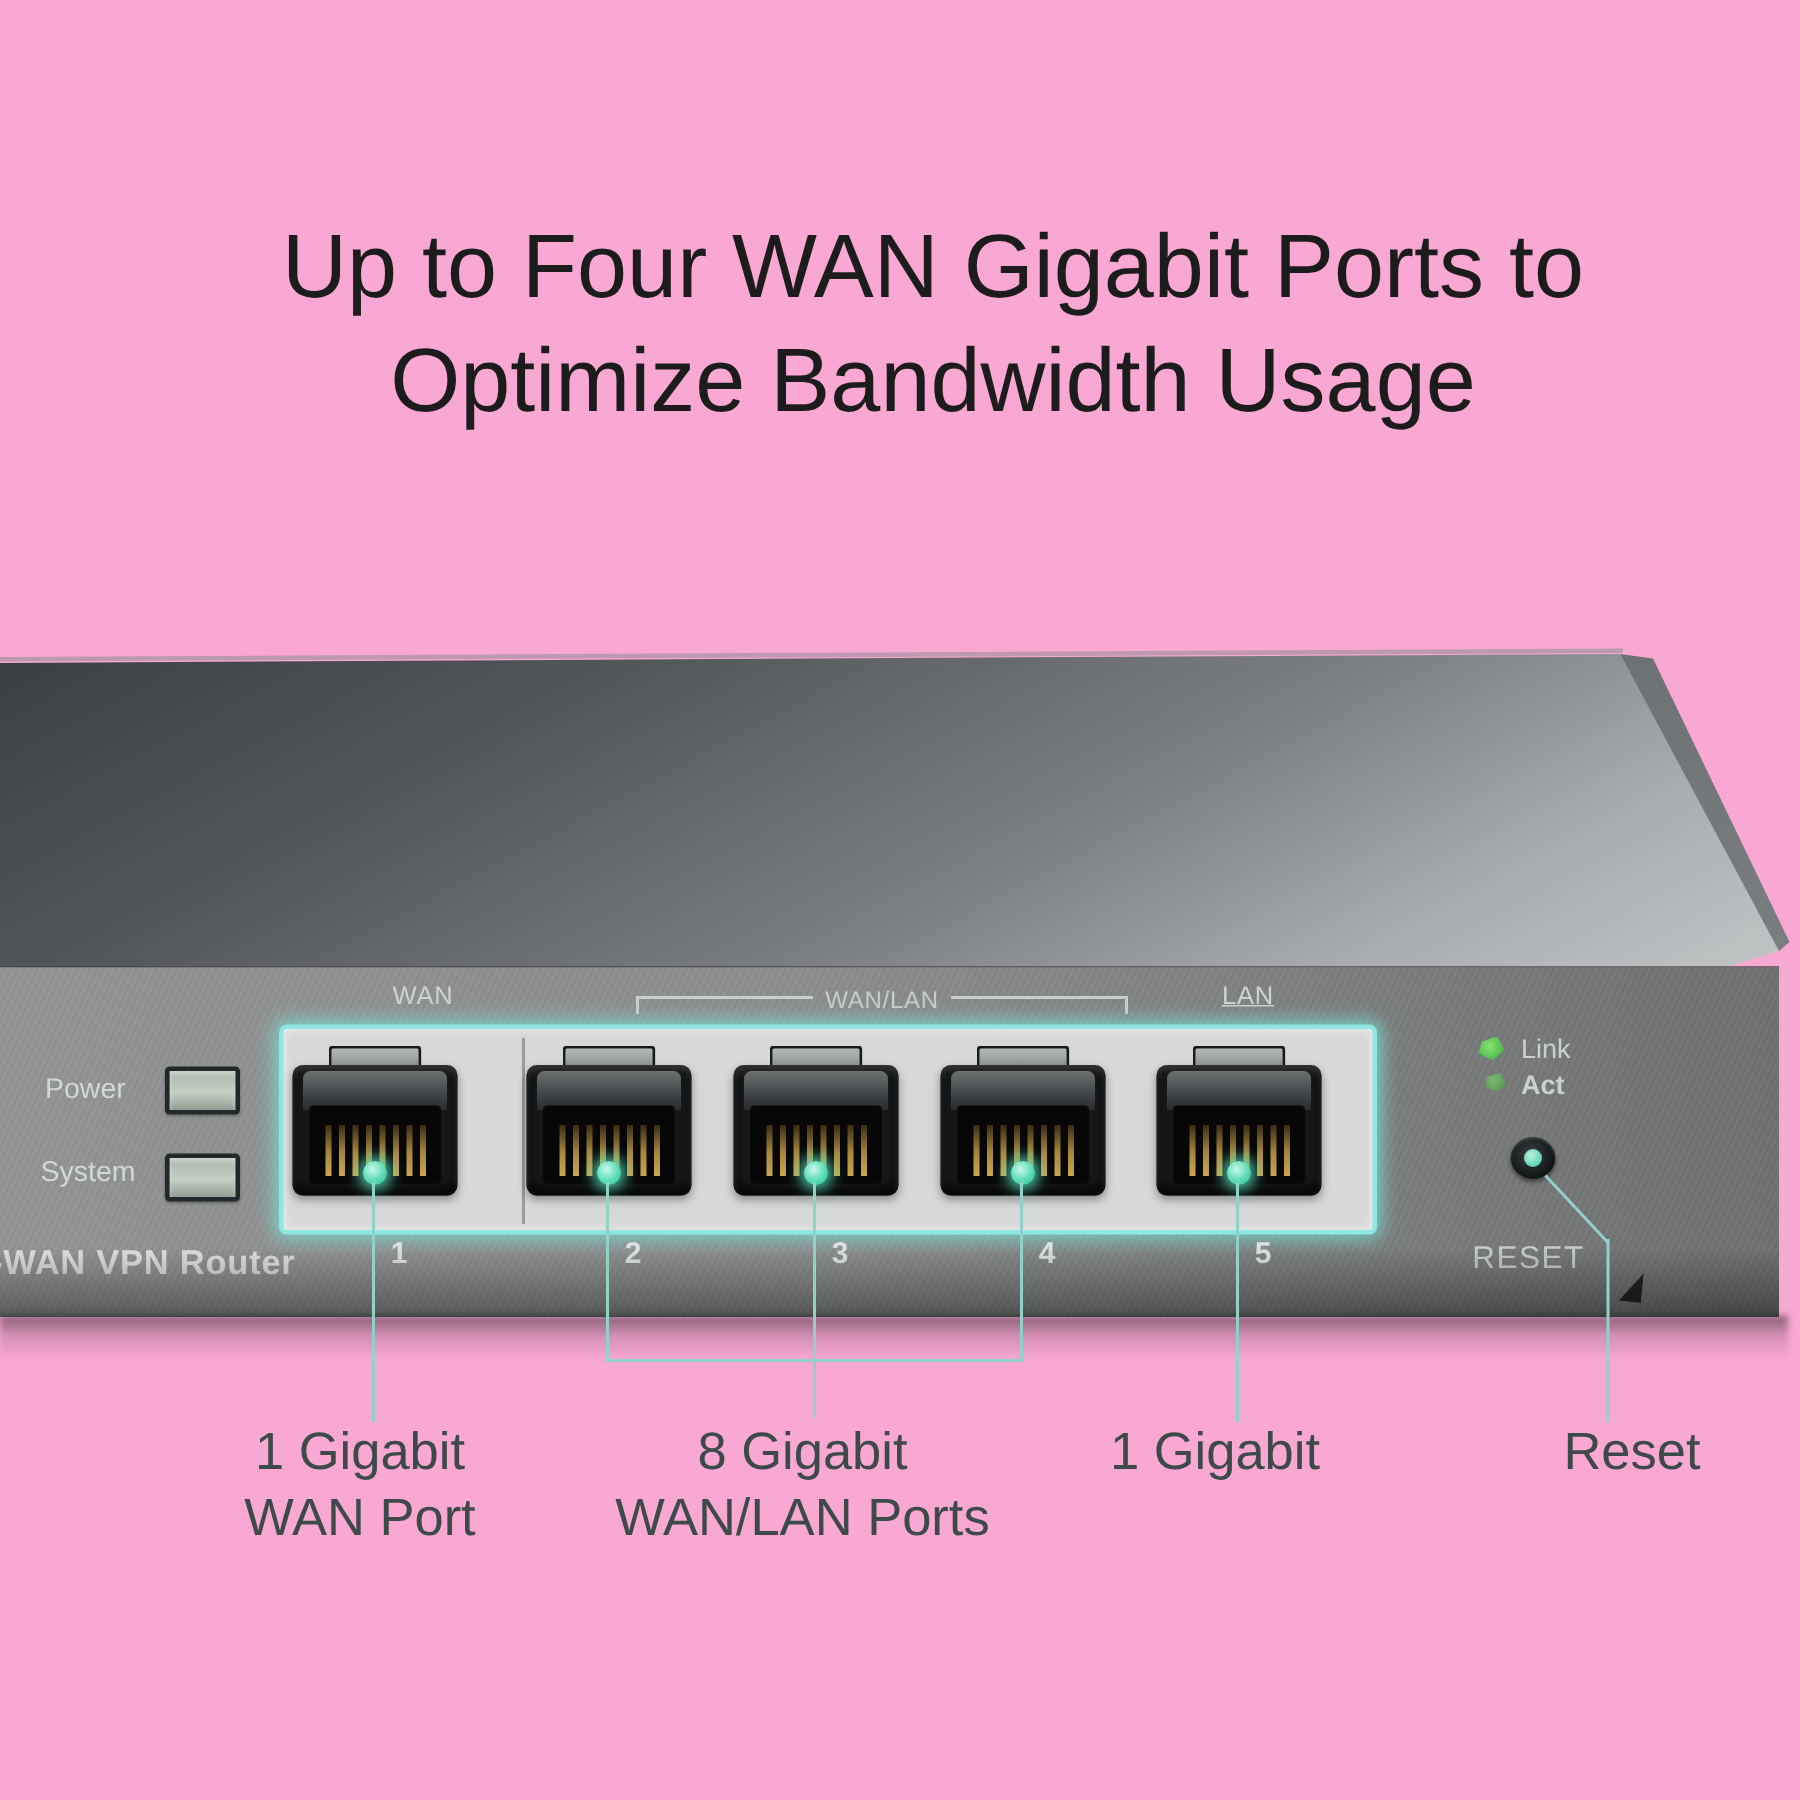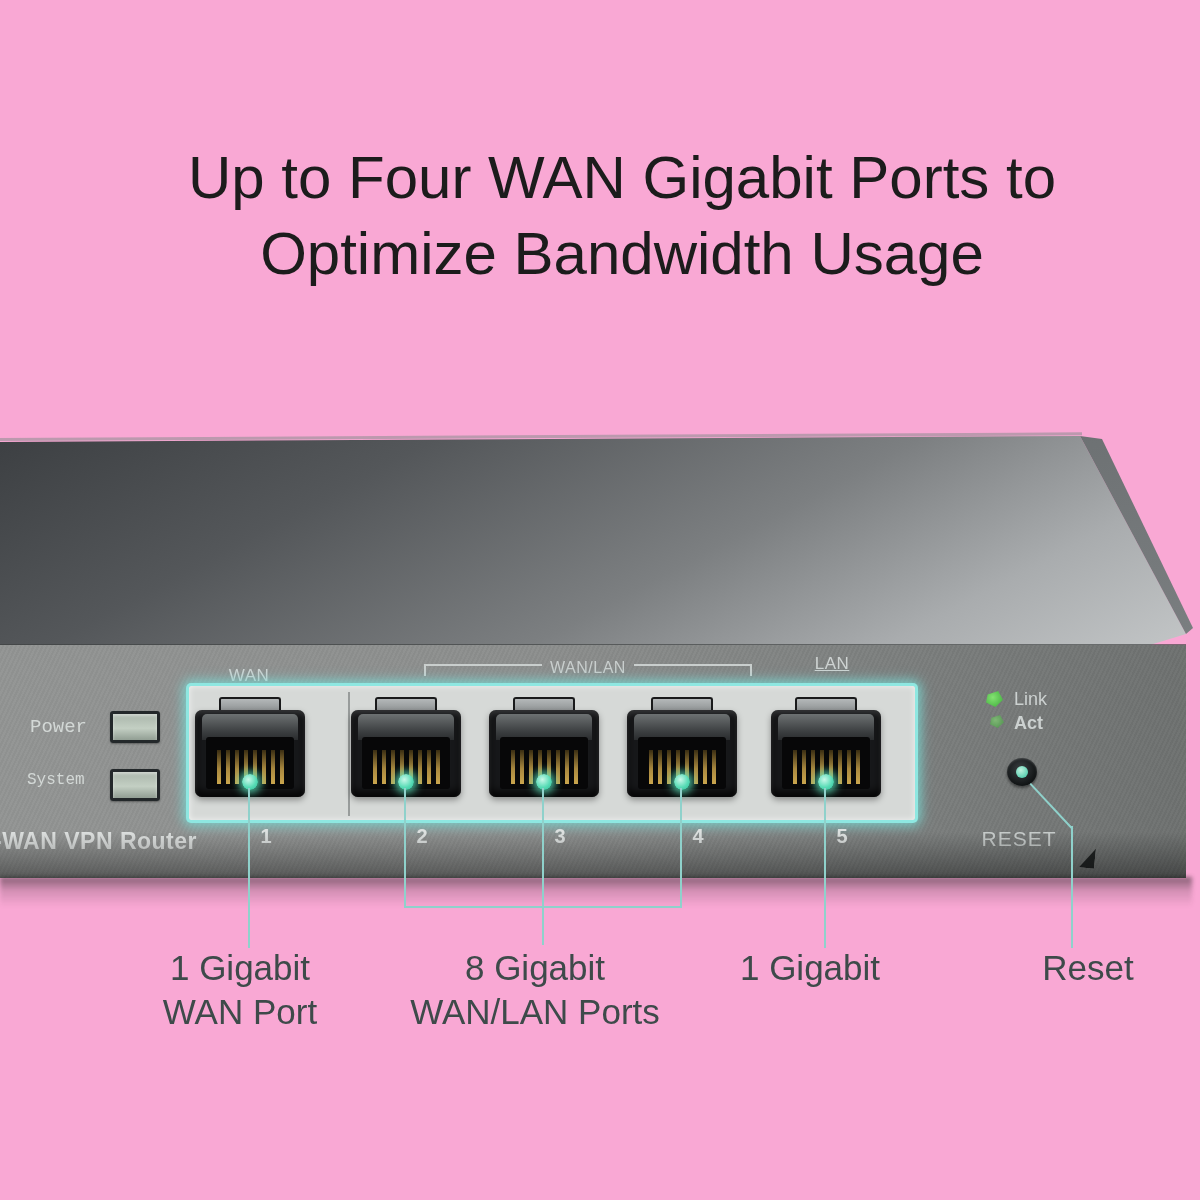--- a/index.html
+++ b/index.html
@@ -24,30 +24,30 @@
         background:linear-gradient(90deg,#929493 0%,#8c8e8d 45%,#7e8180 72%,#6e7170 100%);}
   .face::before{content:"";position:absolute;inset:0;
         background:repeating-linear-gradient(115deg,rgba(255,255,255,.025) 0 2px,rgba(0,0,0,.025) 2px 4px);}
   .face::after{content:"";position:absolute;left:0;right:0;bottom:0;height:46px;
         background:linear-gradient(180deg,rgba(0,0,0,0) 0%,rgba(10,10,10,.42) 100%);}
   .face-seam{left:0;top:644px;width:1186px;height:3px;background:#3e4041;opacity:.65;}
   .floor-shadow{left:0;top:877px;width:1192px;height:30px;filter:blur(2px);
         background:linear-gradient(180deg,rgba(22,22,22,.5) 0%,rgba(22,22,22,.16) 45%,rgba(255,255,255,0) 100%);}
 
   
-  .dev-text{color:#d3d8d6;font-family:Liberation Mono, monospace;}
+  .dev-text{color:#d3d8d6;}
   .lbl-power{left:30px;top:71px;font-size:19px;}
-  .lbl-system{left:27px;top:126px;font-size:16px;}
+  .lbl-system{left:27px;top:126px;font-size:19px;}
   .led-window{width:44px;height:26px;border:3px solid #23282a;border-radius:3px;
         background:linear-gradient(180deg,#a9b5aa 0%,#c3cfc3 55%,#919e93 100%);
         box-shadow:inset 0 2px 3px rgba(255,255,255,.45),0 1px 2px rgba(0,0,0,.35);}
   .led-power{left:110px;top:66px;} .led-system{left:110px;top:124px;}
   .lbl-model{left:-6px;top:183px;font-size:23px;font-weight:bold;letter-spacing:.5px;color:#dcdfde;}
   .grp-lbl{top:9px;width:100px;text-align:center;font-size:17px;letter-spacing:.5px;color:#ced3d2;}
-  .lbl-wan{left:199px;margin-top:12px;} .lbl-lan{left:782px;text-decoration:underline;}
+  .lbl-wan{left:232px;} .lbl-lan{left:782px;text-decoration:underline;}
   .bracket{left:424px;top:19px;width:328px;display:flex;align-items:flex-start;color:#c9cecd;}
   .tick{width:2px;height:12px;background:#c9cecd;}
   .hline{flex:1;height:2px;background:#c9cecd;margin-top:0;}
   .bracket .txt{font-size:16px;letter-spacing:.5px;line-height:14px;padding:0 8px;margin-top:-3px;}
 
   
   .panel{left:186px;top:38px;width:726px;height:134px;background:#d6d9d7;border-radius:5px;
         border:3px solid rgba(138,232,226,.95);
         box-shadow:0 0 12px 3px rgba(120,222,216,.8),inset 0 0 6px rgba(255,255,255,.7);}
   .panel-divider{left:348px;top:47px;width:2px;height:124px;background:#989c9b;}

